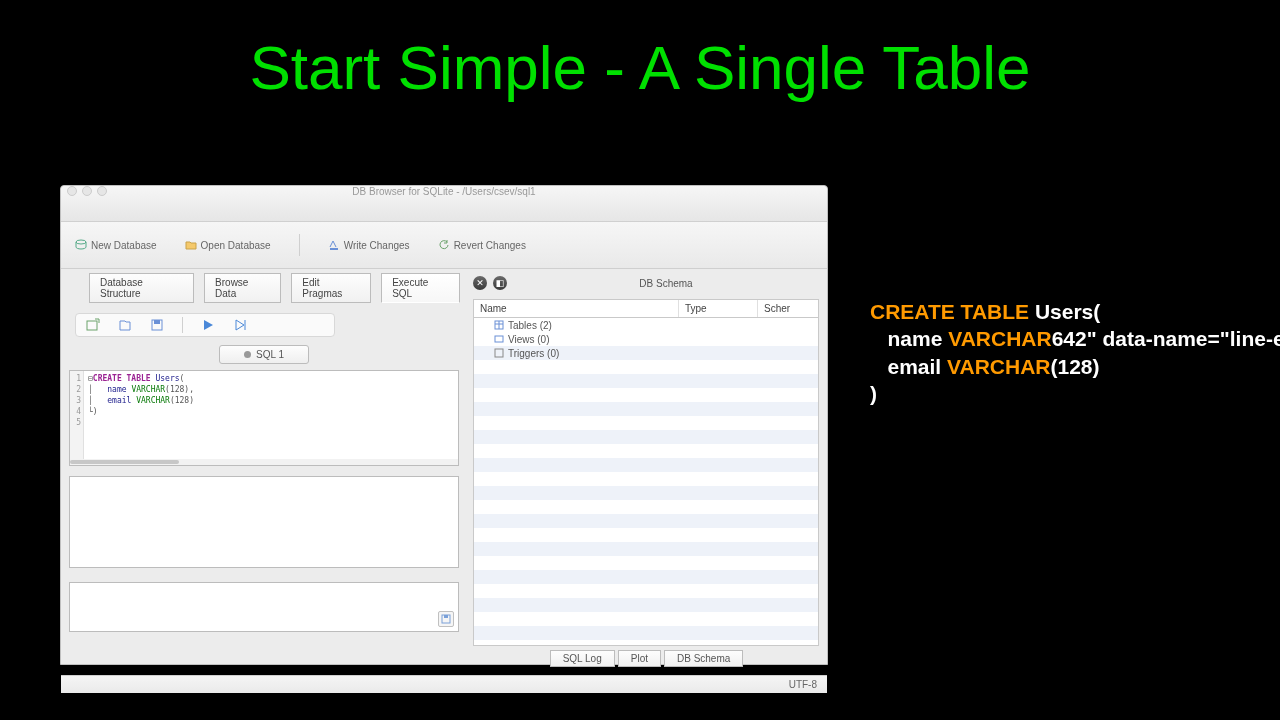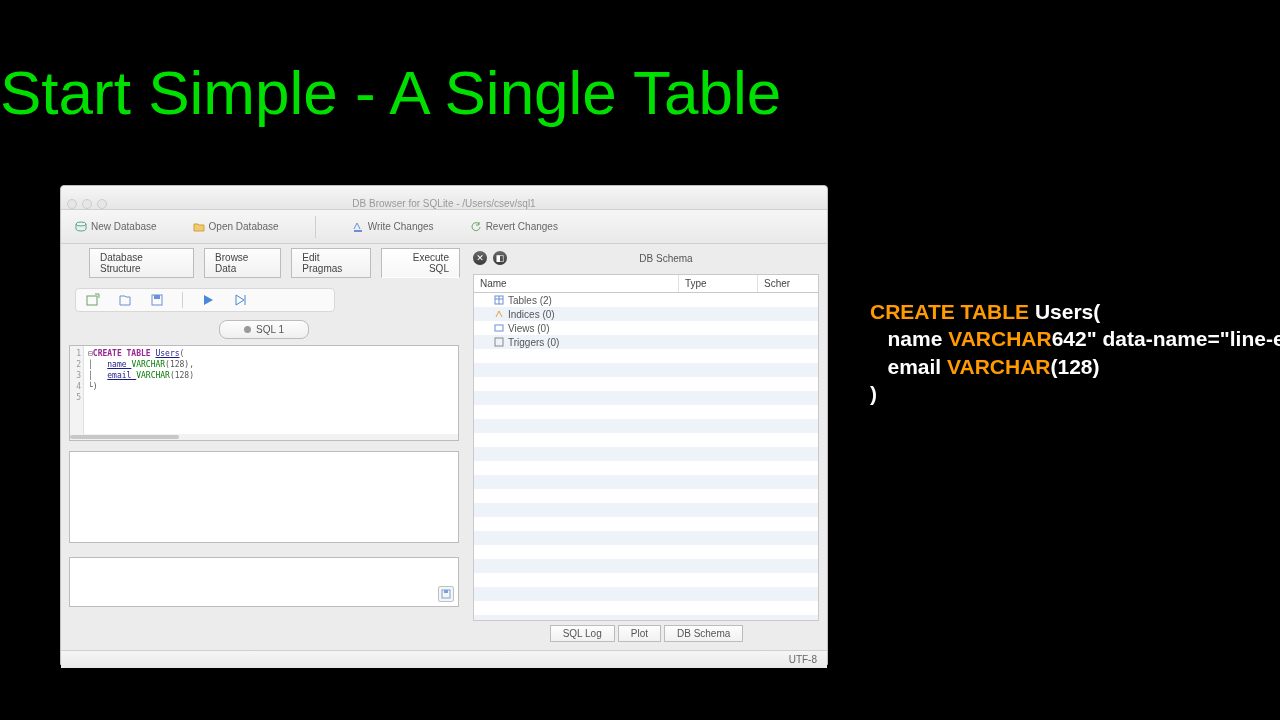--- a/index.html
+++ b/index.html
@@ -8,58 +8,58 @@
     height: 720px;
     background: #000;
     font-family: -apple-system, "Helvetica Neue", Arial, sans-serif;
     overflow: hidden;
     position: relative;
   }
   .slide-title {
     color: #00e000;
     font-size: 62px;
     font-weight: 400;
+    text-align: center;
     padding-top: 32px;
     letter-spacing: 0px;
-    margin-top: 25px;
   }
   .app-window {
     position: absolute;
     left: 60px;
     top: 185px;
     width: 768px;
     height: 480px;
     background: #ececec;
     border: 1px solid #bfbfbf;
     border-radius: 4px 4px 0 0;
     font-size: 10px;
     color: #555;
   }
   .titlebar {
-    height: 24px;
+    height: 36px;
     background: linear-gradient(#f6f6f6, #e6e6e6);
     border-bottom: 1px solid #d0d0d0;
     display: flex;
-    align-items: flex-end;
+    align-items: flex-start;
     padding: 0 6px;
     border-radius: 4px 4px 0 0;
     position: relative;
   }
   .traffic { display: flex; gap: 5px; }
   .tl { width: 10px; height: 10px; border-radius: 50%; background: #e6e6e6; border:1px solid #ccc; }
   .win-title {
     position: absolute; left:0; right:0;
     text-align: center; font-size: 10px; color: #999;
   }
   .toolbar {
-    height: 34px;
+    height: 47px;
     background: linear-gradient(#f6f6f6, #e9e9e9);
     border-bottom: 1px solid #cfcfcf;
     display: flex; align-items: center;
-    gap: 36px; padding: 0 14px;
+    gap: 28px; padding: 0 14px;
   }
   .tb-item { display: flex; align-items: center; gap: 4px; color: #666; font-size: 10px; }
   .tb-item .ico { width: 12px; height: 12px; }
   .tb-sep { width: 1px; height: 22px; background: #cfcfcf; }
 
   .body-row {
     display: flex;
     height: calc(100% - 20px - 34px - 18px);
   }
   .left-pane {
@@ -80,21 +80,20 @@
     background: linear-gradient(#fdfdfd,#f1f1f1);
     border: 1px solid #bcbcbc;
     padding: 3px 10px;
     font-size: 10px;
     color: #444;
     margin-right: -1px;
   }
   .tab.active {
     background: linear-gradient(#fff,#f7f7f7);
     border-bottom-color: #fff;
-    text-align: right;
   }
 
   .mini-toolbar {
     margin-top: 10px;
     margin-left: 6px;
     display: flex; align-items: center; gap: 18px;
     height: 24px;
     border:1px solid #d8d8d8;
     background:#fafafa;
     width: 260px;
@@ -102,21 +101,21 @@
     padding: 0 10px;
   }
   .mini-toolbar .sep { width:1px; height:16px; background:#d0d0d0; }
   .mini-ico { width:14px; height:14px; display:inline-flex; align-items:center; justify-content:center; }
 
   .sql-tab {
     margin-top: 8px;
     align-self: center;
     background: linear-gradient(#fdfdfd,#efefef);
     border: 1px solid #bcbcbc;
-    border-radius: 8px;
+    border-radius: 3px;
     padding: 3px 24px;
     font-size: 10px;
     display: flex; align-items: center; gap: 5px;
   }
   .dot { width:7px; height:7px; border-radius:50%; background:#999; }
 
   .editor {
     margin-top: 6px;
     border: 1px solid #bcbcbc;
     background: #fff;
@@ -128,21 +127,21 @@
     position: relative;
   }
   .gutter {
     width: 14px; background: #f3f3f3; border-right:1px solid #e0e0e0;
     color:#999; text-align:right; padding: 2px 2px 0 0; line-height: 11px;
   }
   .code {
     padding: 2px 4px; line-height: 11px; white-space: pre;
   }
   .kw { color: #9b2393; font-weight: bold;}
-  .id { color: #1a1a8a; text-decoration: underline; }
+  .id { color: #1a1a8a; }
   .ty { color: #0a7a0a; }
   .edit-scrollbar {
     position:absolute; bottom:0; left:0; right:0; height:6px;
     background:#f2f2f2;
   }
   .edit-scrollbar::after{
     content:""; position:absolute; left:0; top:1px; width:28%; height:4px;
     background:#c7c7c7; border-radius:2px;
   }
 
@@ -378,26 +377,20 @@
       </div>
 
       <div class="tree">
         <div class="tree-row">
           <svg width="10" height="10">
               <rect x="1" y="1" width="8" height="8" fill="none" stroke="#6a90d6"></rect>
               <path d="M1 4h8M5 1v8" stroke="#6a90d6"></path>
             </svg>
           <span>Tables (2)</span>
         </div>
-        <div class="tree-row alt">
-          <svg width="10" height="10">
-              <path d="M2 8l3-6 3 6" fill="none" stroke="#e6a23c"></path>
-            </svg>
-          <span>Indices (0)</span>
-        </div>
         <div class="tree-row">
           <svg width="10" height="10">
               <rect x="1" y="2" width="8" height="6" fill="none" stroke="#6a90d6"></rect>
             </svg>
           <span>Views (0)</span>
         </div>
         <div class="tree-row alt">
           <svg width="10" height="10">
               <rect x="1" y="1" width="8" height="8" fill="none" stroke="#888"></rect>
             </svg>

